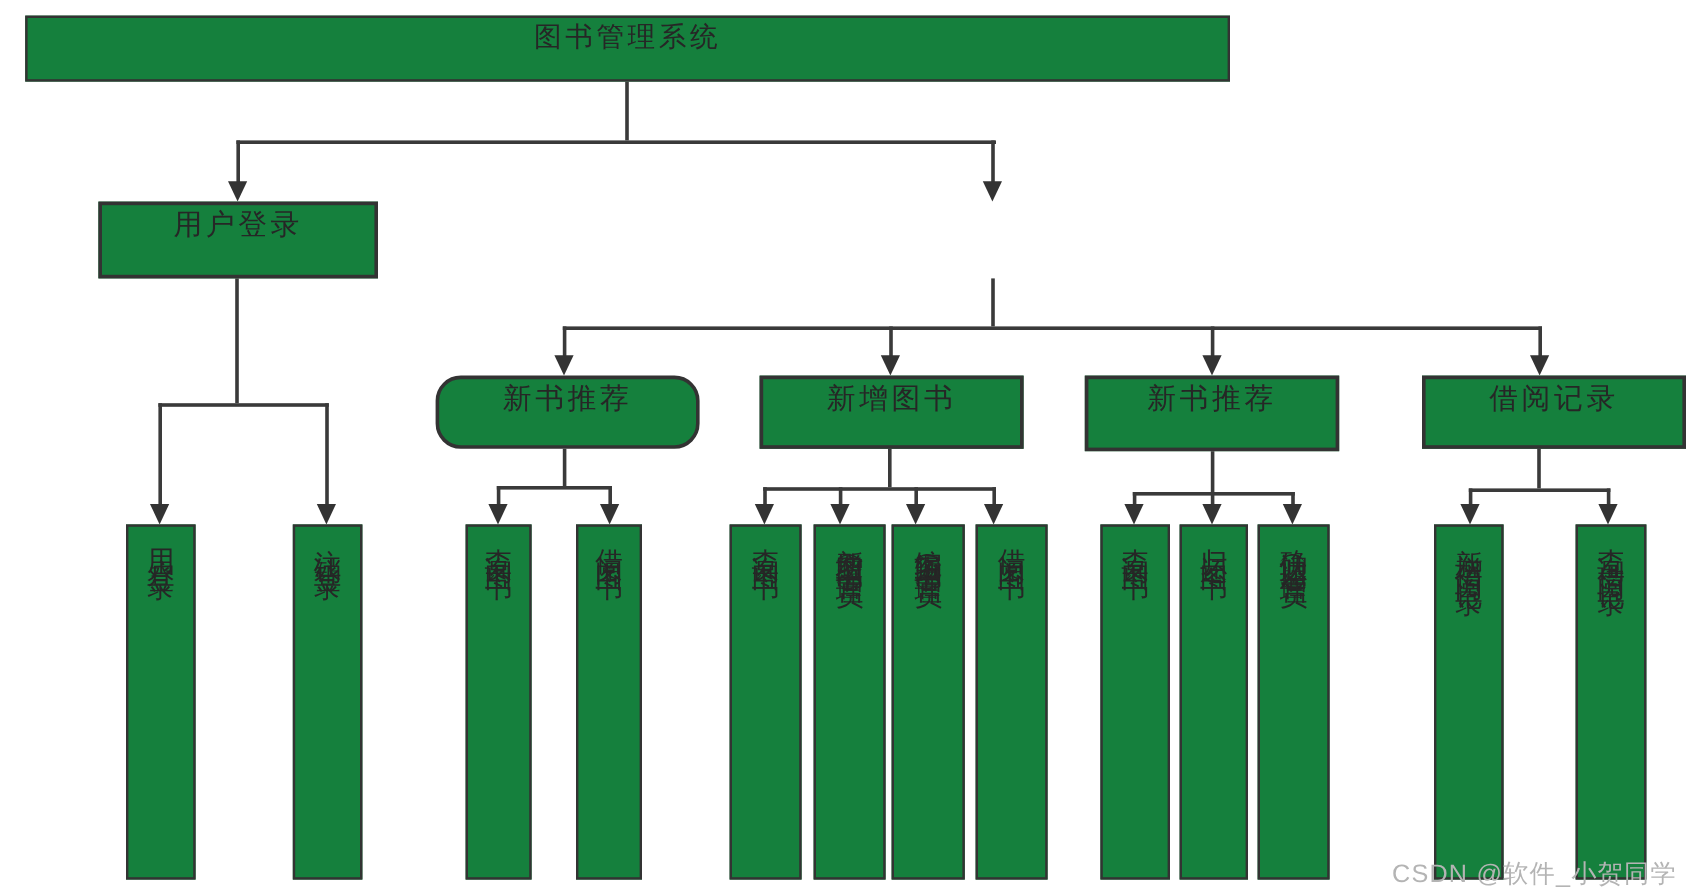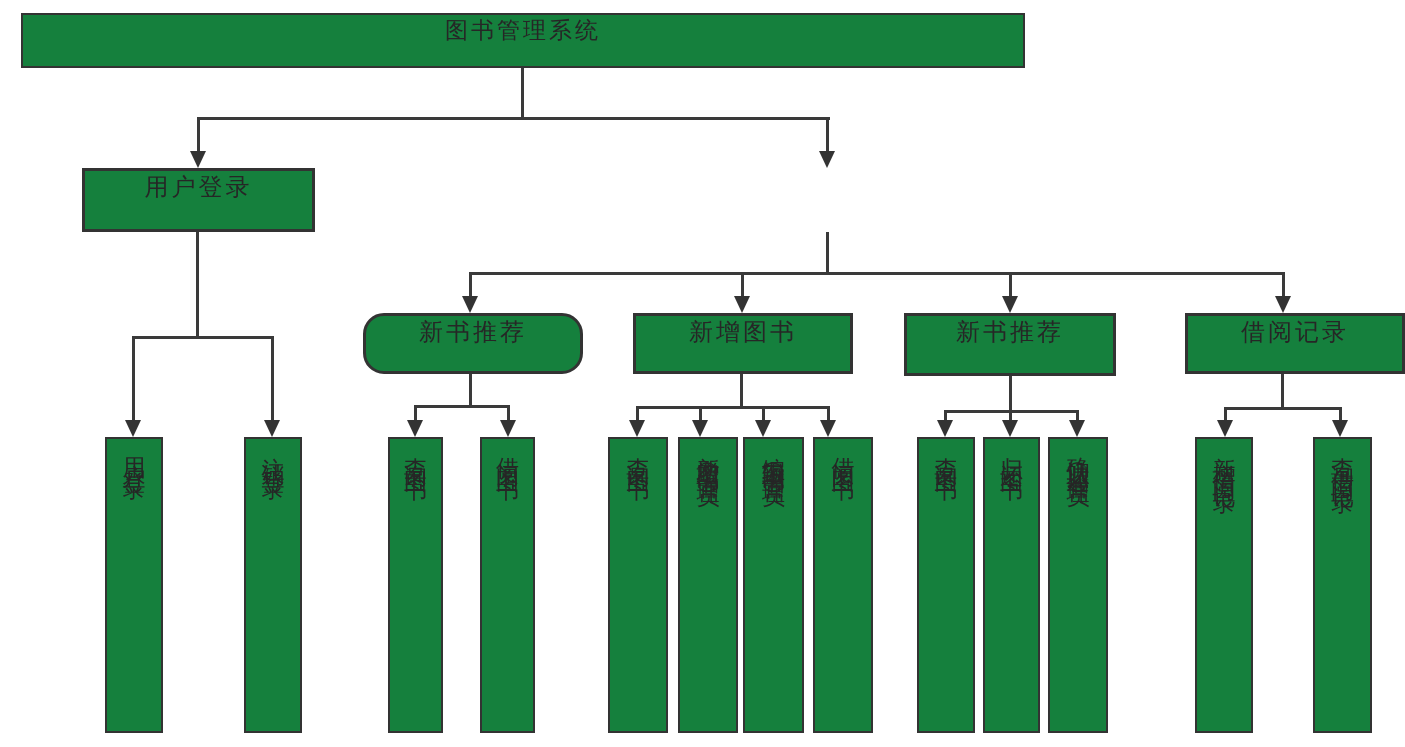--- a/index.html
+++ b/index.html
@@ -182,14 +182,15 @@
     <span class="vlabel" style="letter-spacing:4px;">确认归还（管理员）</span>
   </div>
 
   <div class="box leaf" style="left:1195px; top:437px; width:58px; height:296px;">
     <span class="vlabel">新增借阅记录</span>
   </div>
   <div class="box leaf" style="left:1313px; top:437px; width:59px; height:296px;">
     <span class="vlabel">查询借阅记录</span>
   </div>
 
+  <div class="watermark">CSDN @软件_小贺同学</div>
 
 </div>
 
 </body></html>

